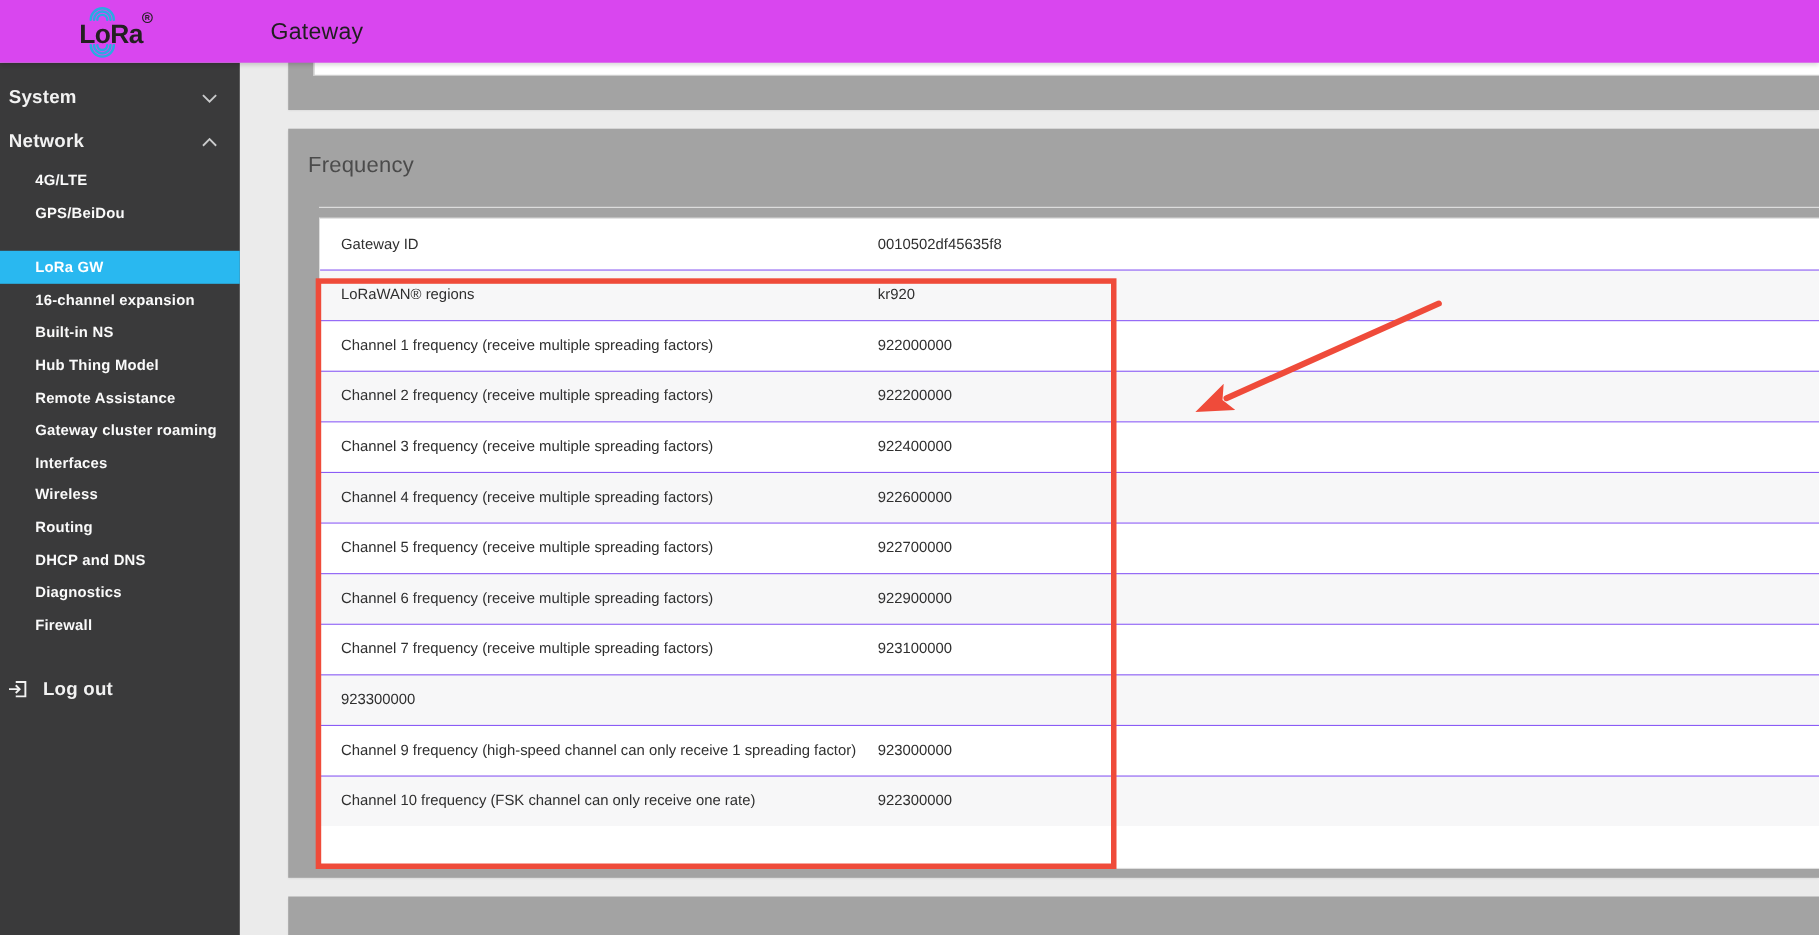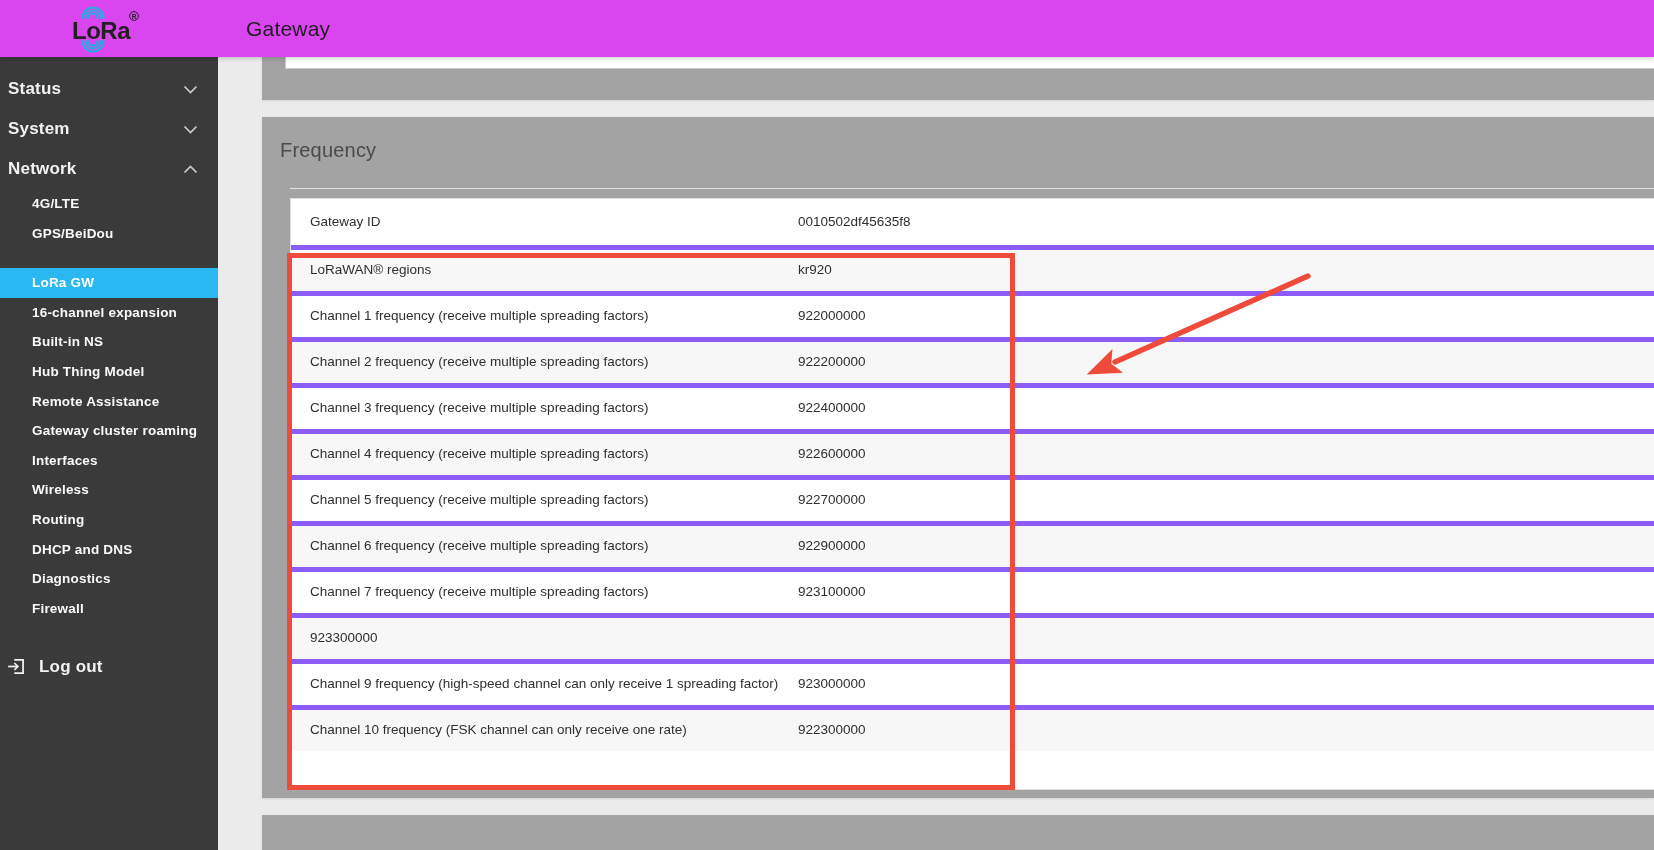--- a/index.html
+++ b/index.html
@@ -68,21 +68,21 @@
   
   .info-table{
     position:absolute;left:28px;right:0;top:81px;
     border:1px solid #dedede;border-right:none;background:#fff;
     box-sizing:border-box;min-height:592px;padding-bottom:22px;
   }
   .info-row{
     display:flex;align-items:center;min-height:46px;box-sizing:border-box;
     padding:8px 0 8px 19px;font-size:13.5px;color:#2f2f2f;background:#fff;
   }
-  .info-row + .info-row{border-top:5px solid #8b5cf6;}
+  .info-row + .info-row{border-top:1px solid #8b5cf6;}
   .info-row:nth-child(even){background:#f7f7f8;}
   .cell-label{width:488px;flex:none;padding-right:14px;line-height:1.55;box-sizing:border-box;}
   .cell-value{flex:none;line-height:1.4;}
 
   
   .red-box{
     position:absolute;left:287px;top:253px;width:728px;height:537px;
     border:5px solid var(--annotation,#ef4b3a);box-sizing:border-box;
     z-index:7;pointer-events:none;
   }
@@ -171,28 +171,20 @@
   <svg class="arrow-svg" width="1654" height="850" viewBox="0 0 1654 850">
     <defs>
       <marker id="ahead" markerUnits="userSpaceOnUse" markerWidth="40" markerHeight="30" refX="3" refY="13" orient="auto">
         <path d="M0,0 L34,13 L0,26 L7,13 Z" fill="#ef4b3a"></path>
       </marker>
     </defs>
     <line x1="1308" y1="276" x2="1115" y2="362" stroke="#ef4b3a" stroke-width="5.5" stroke-linecap="round" marker-end="url(#ahead)"></line>
   </svg>
 
   <aside class="sidebar">
-    <div class="nav-section">
-      <span>Status</span>
-      <span class="chev">
-        <svg width="15" height="9" viewBox="0 0 15 9">
-            <polyline points="1.5,1.5 7.5,7.5 13.5,1.5" fill="none" stroke="#c9cacb" stroke-width="1.7"></polyline>
-          </svg>
-      </span>
-    </div>
     <div class="nav-section">
       <span>System</span>
       <span class="chev">
         <svg width="15" height="9" viewBox="0 0 15 9">
             <polyline points="1.5,1.5 7.5,7.5 13.5,1.5" fill="none" stroke="#c9cacb" stroke-width="1.7"></polyline>
           </svg>
       </span>
     </div>
     <div class="nav-section">
       <span>Network</span>

